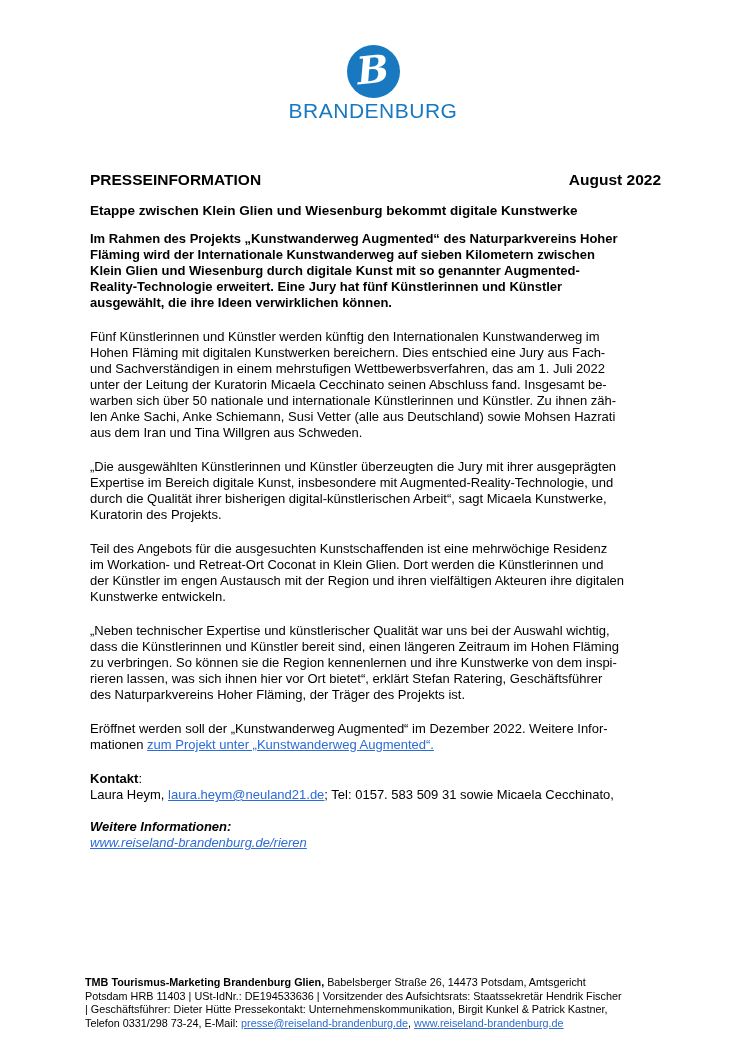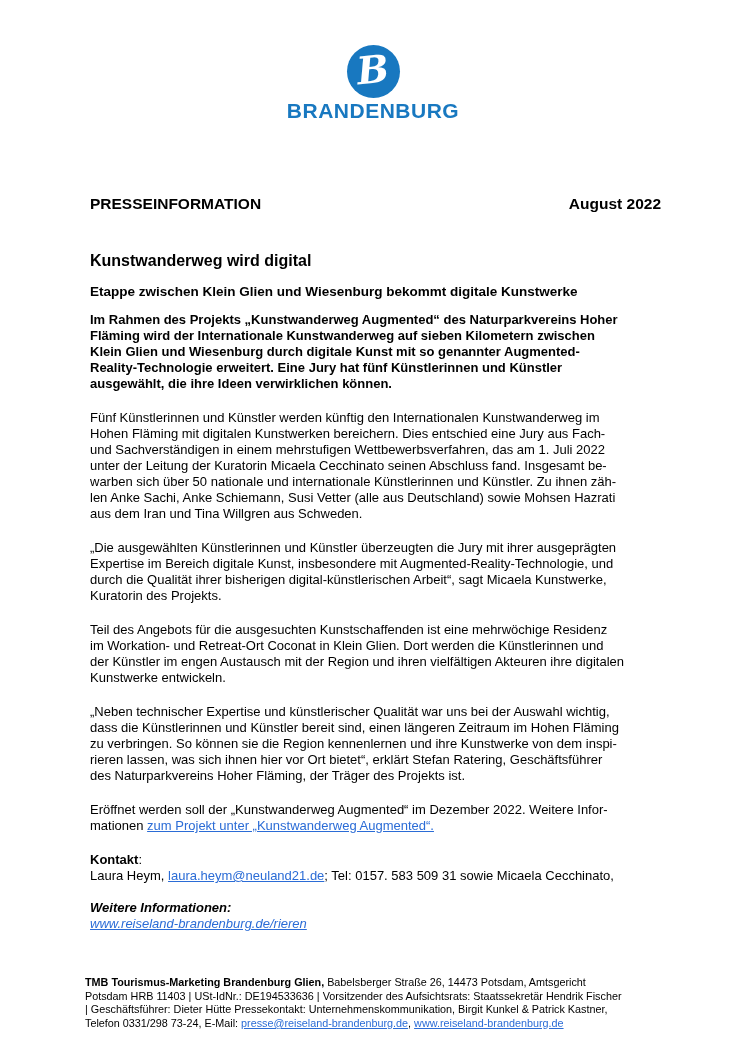--- a/index.html
+++ b/index.html
@@ -26,28 +26,28 @@
     font-weight: bold;
     font-size: 38px;
     color: #ffffff;
     line-height: 1;
     transform: rotate(-6deg) translateY(-2px);
     display: inline-block;
   }
   .logo-wordmark {
     margin-top: 1px;
     font-size: 21px;
-    font-weight: bold;
+    font-weight: normal;
     letter-spacing: 0.5px;
     color: #1878c0;
   }
   
   .content { margin-left: 90px; width: 571px; }
   .doc-header {
-    margin-top: 72px;
+    margin-top: 48px;
     display: flex; justify-content: space-between; align-items: baseline;
     font-size: 15.5px; font-weight: bold;
   }
   h1.title { margin: 39px 0 0 0; font-size: 16px; font-weight: bold; }
   h2.subtitle { margin: 14px 0 0 0; font-size: 13.5px; font-weight: bold; }
   .para {
     margin: 18px 0 0 0;
     font-size: 13px;
     line-height: 16px;
     white-space: pre-line;
@@ -85,21 +85,20 @@
     <div class="logo-wordmark">BRANDENBURG</div>
   </div>
 
   <div class="content">
 
     <div class="doc-header">
       <span>PRESSEINFORMATION</span>
       <span>August 2022</span>
     </div>
 
-    <h1 class="title">Kunstwanderweg wird digital</h1>
     <h2 class="subtitle">Etappe zwischen Klein Glien und Wiesenburg bekommt digitale Kunstwerke</h2>
 
     <p class="para lead">Im Rahmen des Projekts „Kunstwanderweg Augmented“ des Naturparkvereins Hoher
 Fläming wird der Internationale Kunstwanderweg auf sieben Kilometern zwischen
 Klein Glien und Wiesenburg durch digitale Kunst mit so genannter Augmented-
 Reality-Technologie erweitert. Eine Jury hat fünf Künstlerinnen und Künstler
 ausgewählt, die ihre Ideen verwirklichen können.</p>
 
     <p class="para">Fünf Künstlerinnen und Künstler werden künftig den Internationalen Kunstwanderweg im
 Hohen Fläming mit digitalen Kunstwerken bereichern. Dies entschied eine Jury aus Fach-

